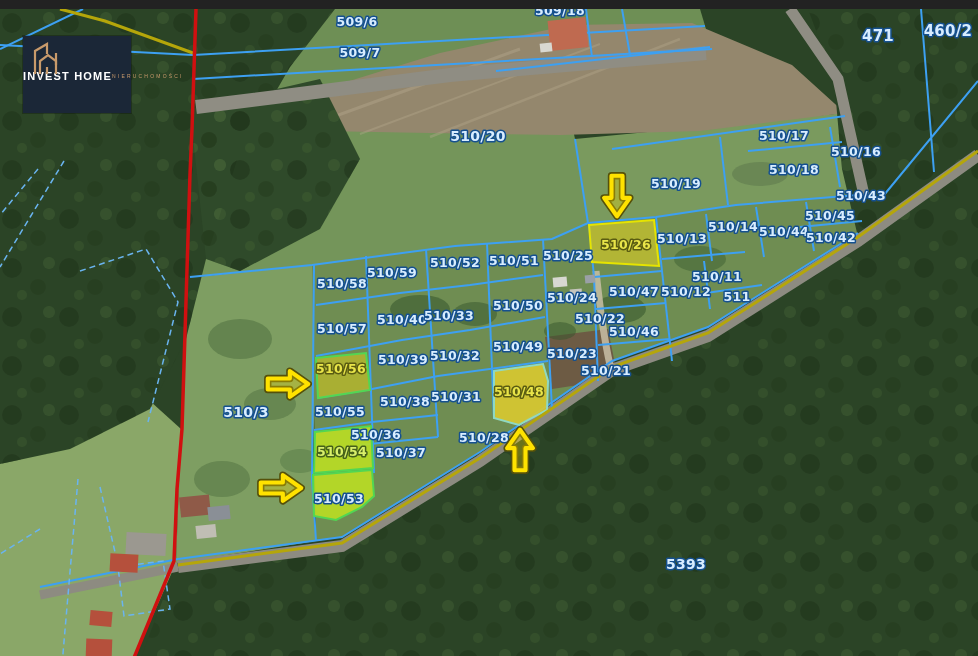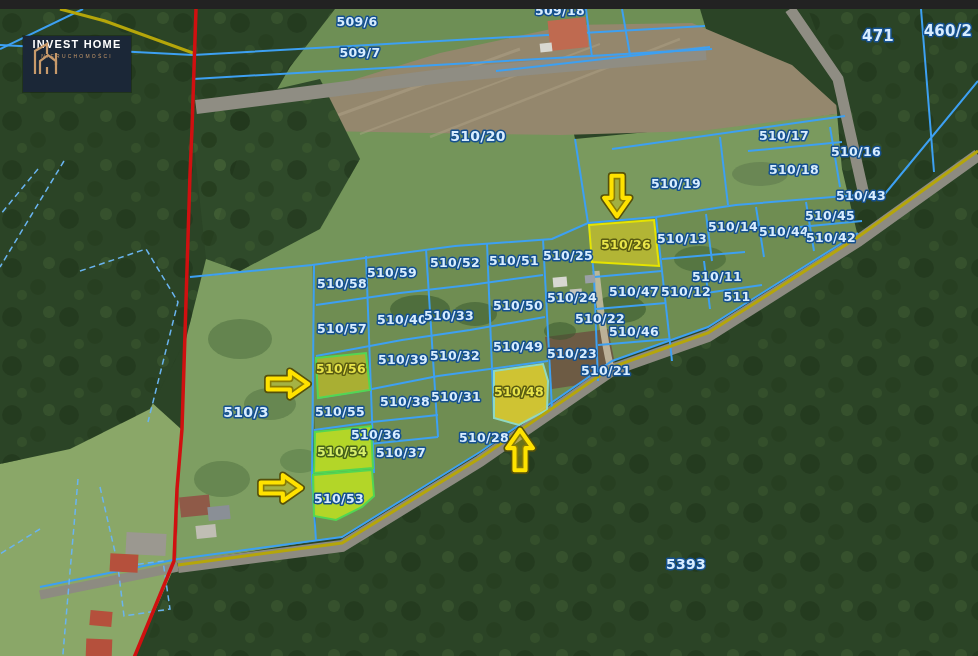--- a/index.html
+++ b/index.html
@@ -4,21 +4,21 @@
 <style>
   html,body{margin:0;padding:0;background:#222;}
   .stage{position:relative;width:978px;height:656px;overflow:hidden;background:#2b4426;font-family:"Liberation Sans",sans-serif;margin-top:9px;}
   .stage svg{position:absolute;left:0;top:0;}
   
   .plabel{font-family:"DejaVu Sans",sans-serif;font-weight:bold;paint-order:stroke;stroke-linejoin:round;letter-spacing:.3px;}
   .plabel.normal{fill:#d8edff;stroke:#15508f;stroke-width:3px;}
   .plabel.yellow{fill:#e9e549;stroke:#5a5c12;stroke-width:3px;}
   .plabel.green{fill:#d9ef6b;stroke:#44601a;stroke-width:3px;}
   
-  .logo{position:absolute;left:23px;top:27px;width:108px;height:56px;background:#1b2737;display:flex;flex-direction:column;align-items:center;justify-content:flex-start;box-shadow:0 0 0 1px rgba(0,0,0,.25);}
+  .logo{position:absolute;left:23px;top:27px;width:108px;height:77px;background:#1b2737;display:flex;flex-direction:row;align-items:center;justify-content:flex-start;box-shadow:0 0 0 1px rgba(0,0,0,.25);}
   .logo .icon{margin-top:5px;height:34px;}
   .logo .title{color:#fff;font-size:11px;font-weight:bold;letter-spacing:1.2px;white-space:nowrap;margin-top:2px;}
   .logo .subtitle{color:#c89a6b;font-size:5px;letter-spacing:2.2px;margin-top:3px;white-space:nowrap;}
 </style>
 </head>
 <body>
 
 <div class="stage">
 <svg width="978" height="656" viewBox="0 0 978 656">
   <defs>

